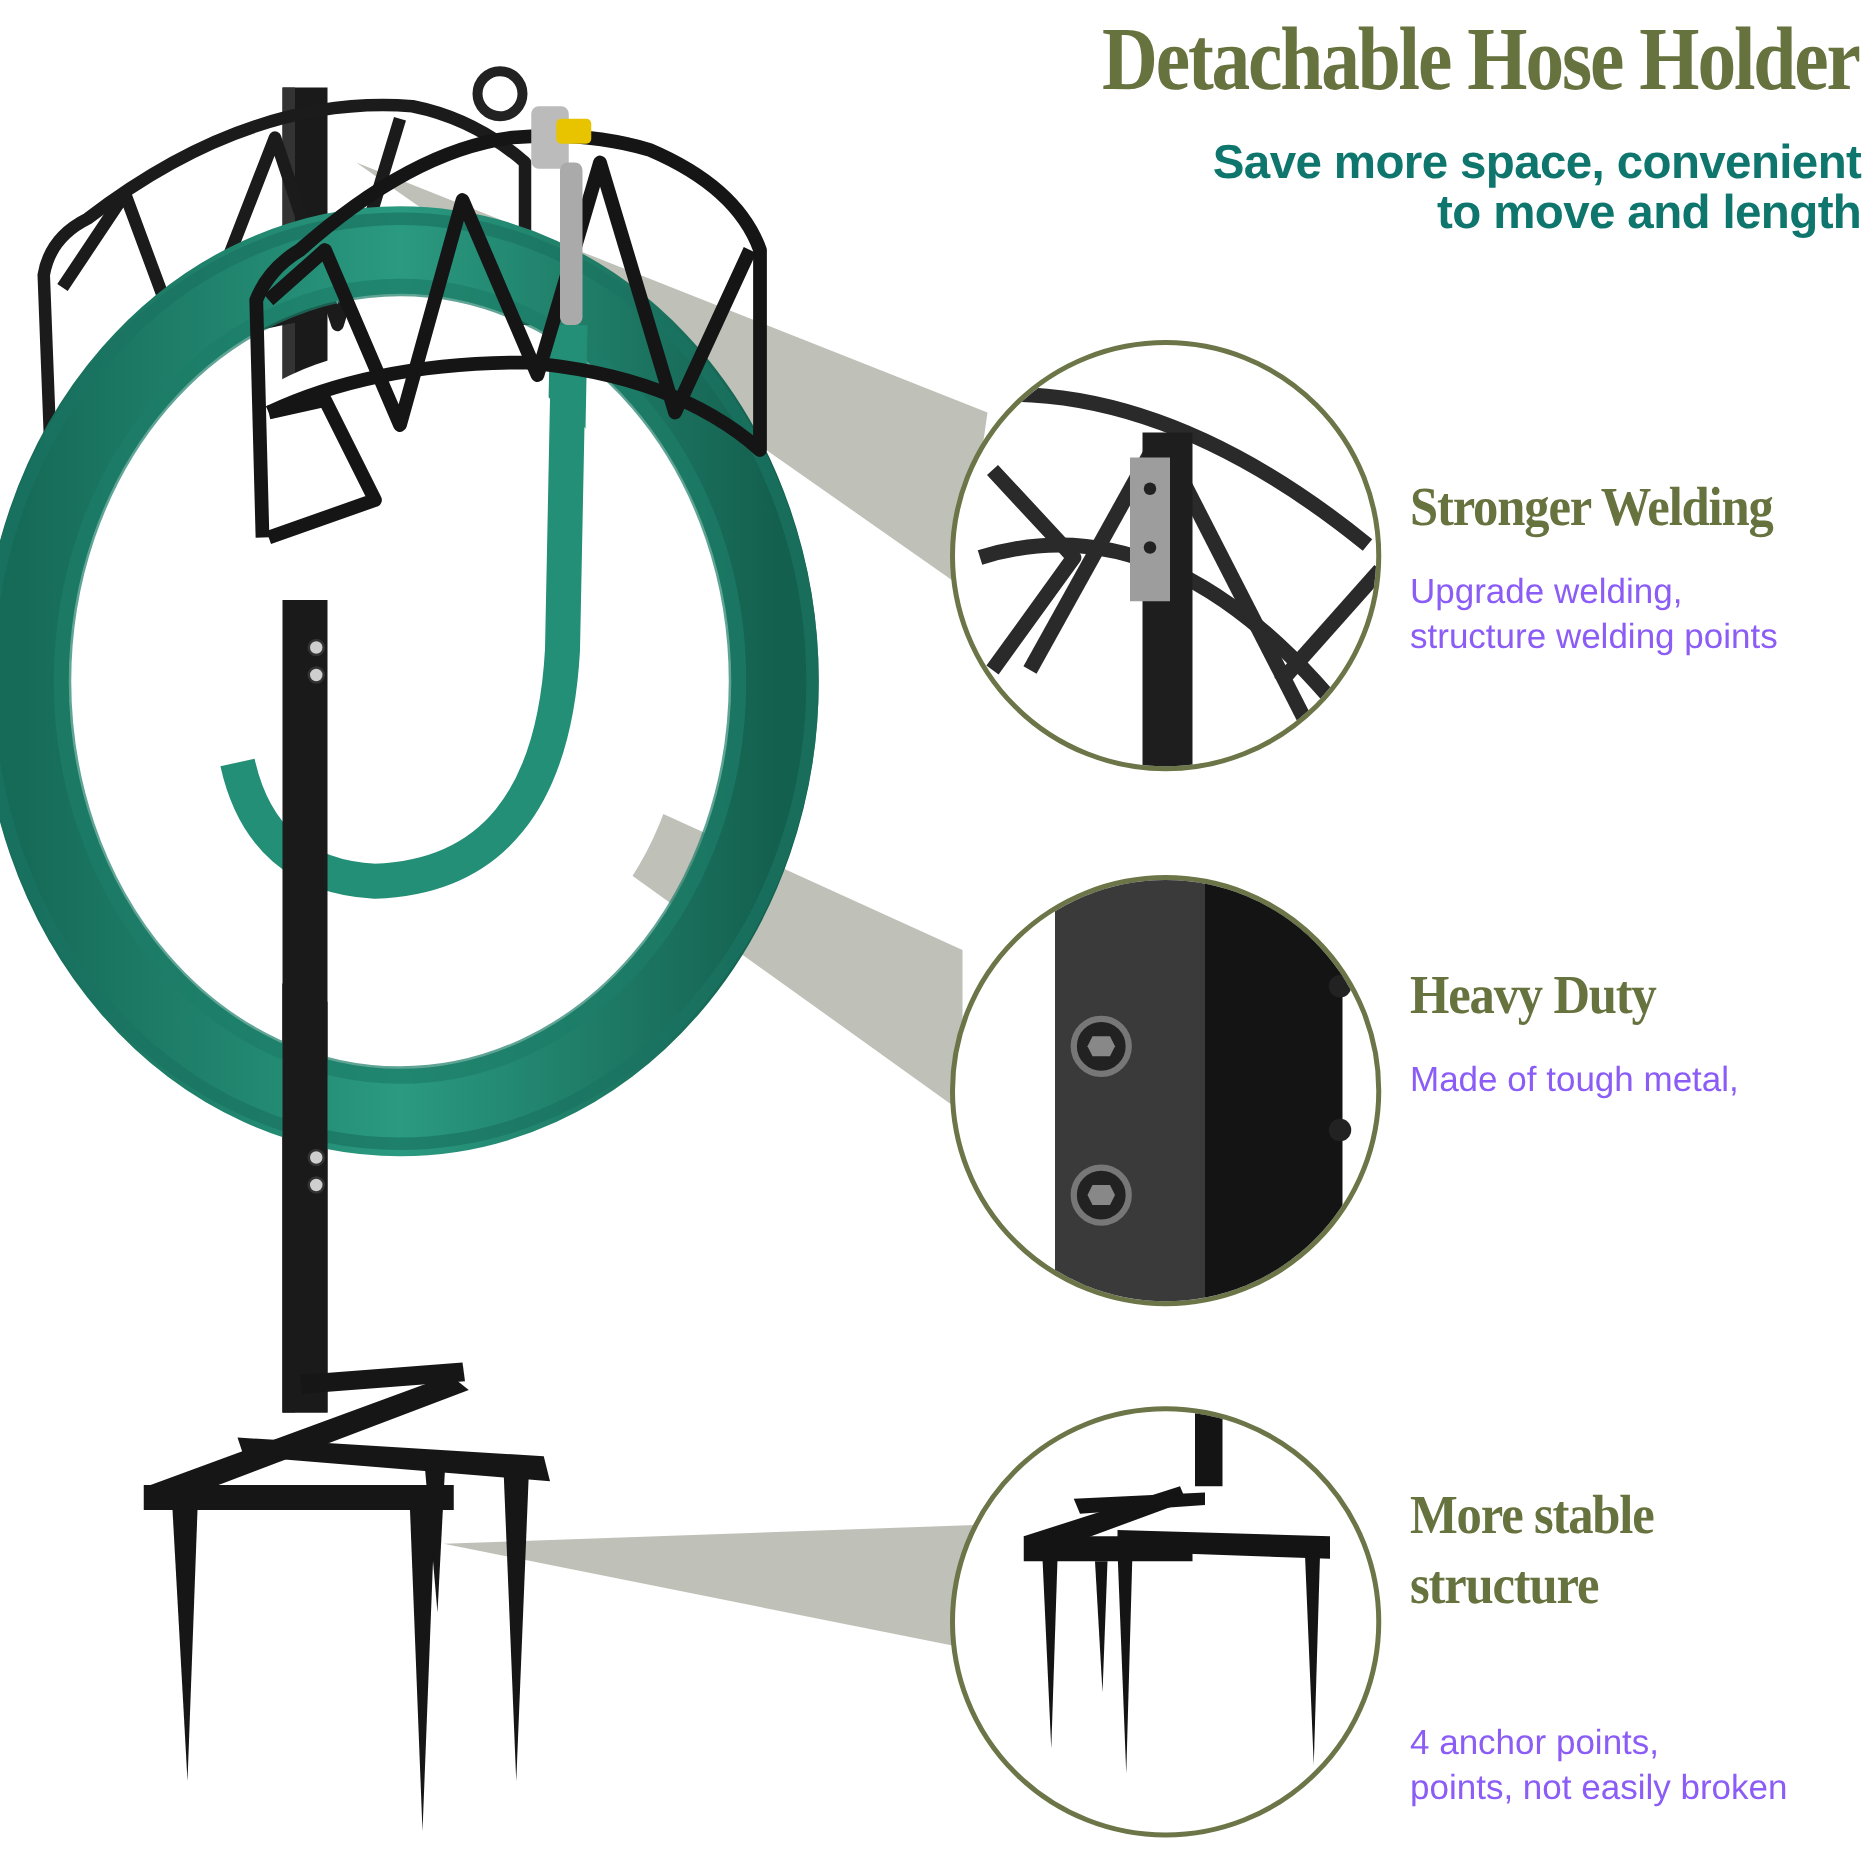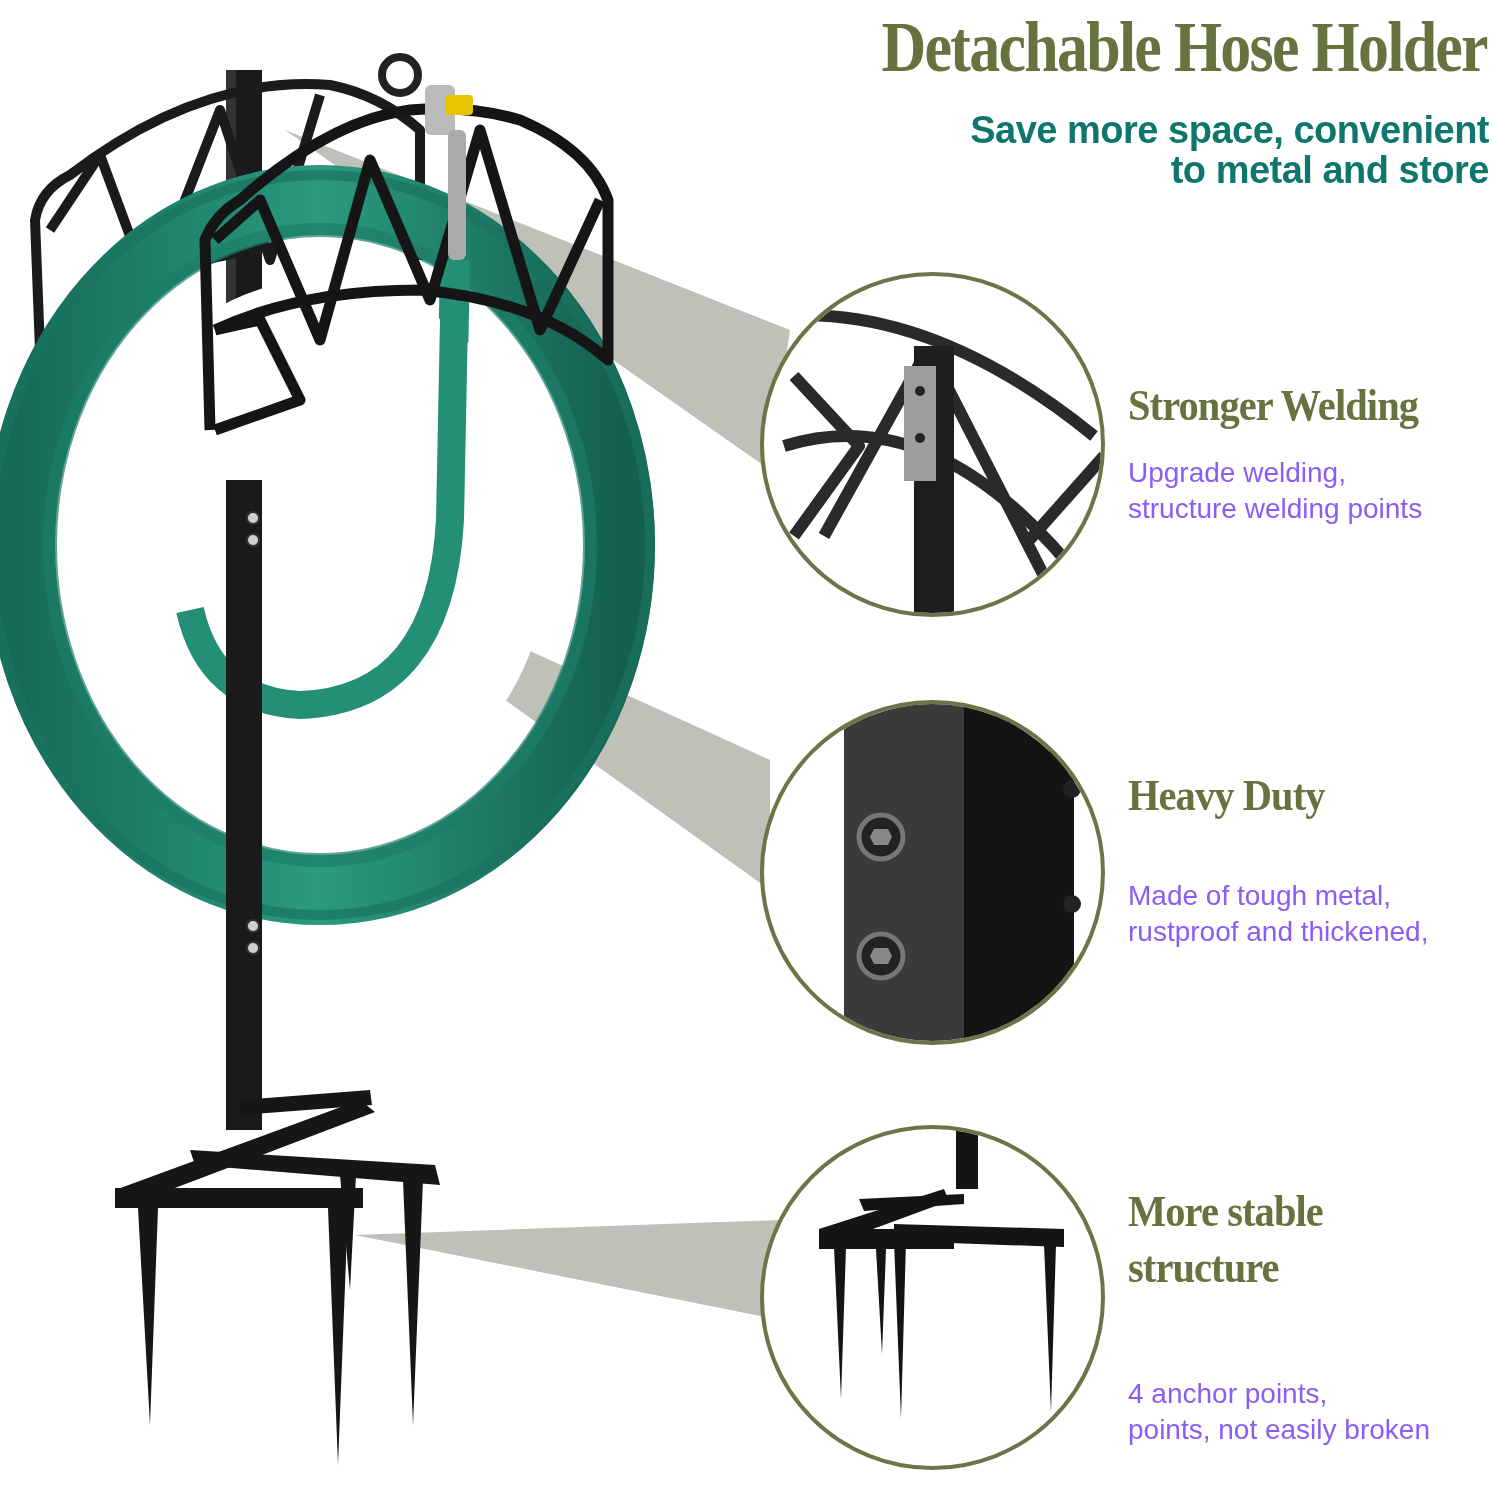--- a/index.html
+++ b/index.html
@@ -126,33 +126,32 @@
         <polygon points="130,112 142,112 137,290"></polygon>
         <polygon points="112,120 122,120 118,225"></polygon>
         <polygon points="280,115 292,115 287,283"></polygon>
       </g>
     </svg>
   </div>
 
   <div class="title">Detachable Hose Holder</div>
   <div class="subtitle">
     <div>Save more space, convenient</div>
-    <div>to metal and store</div>
+    <div>to move and length</div>
   </div>
 
   <div class="feature-heading" style="top:378px;">Stronger Welding</div>
   <div class="feature-desc" style="top:455px;">
     <div>Upgrade welding,</div>
     <div>structure welding points</div>
   </div>
 
   <div class="feature-heading" style="top:768px;">Heavy Duty</div>
-  <div class="feature-desc" style="top:846px;margin-top:32px;">
+  <div class="feature-desc" style="top:846px;">
     <div>Made of tough metal,</div>
-    <div>rustproof and thickened,</div>
   </div>
 
   <div class="feature-heading" style="top:1184px;">
     <div>More stable</div>
     <div>structure</div>
   </div>
   <div class="feature-desc" style="top:1376px;">
     <div>4 anchor points,</div>
     <div>points, not easily broken</div>
   </div>

